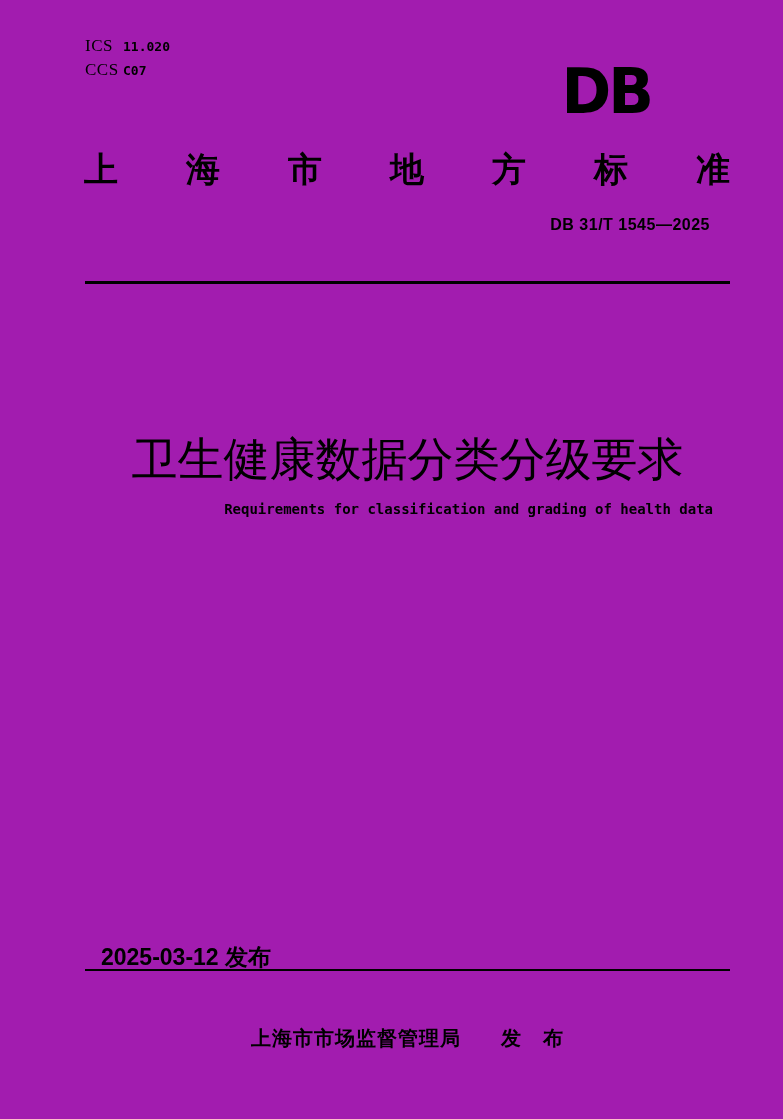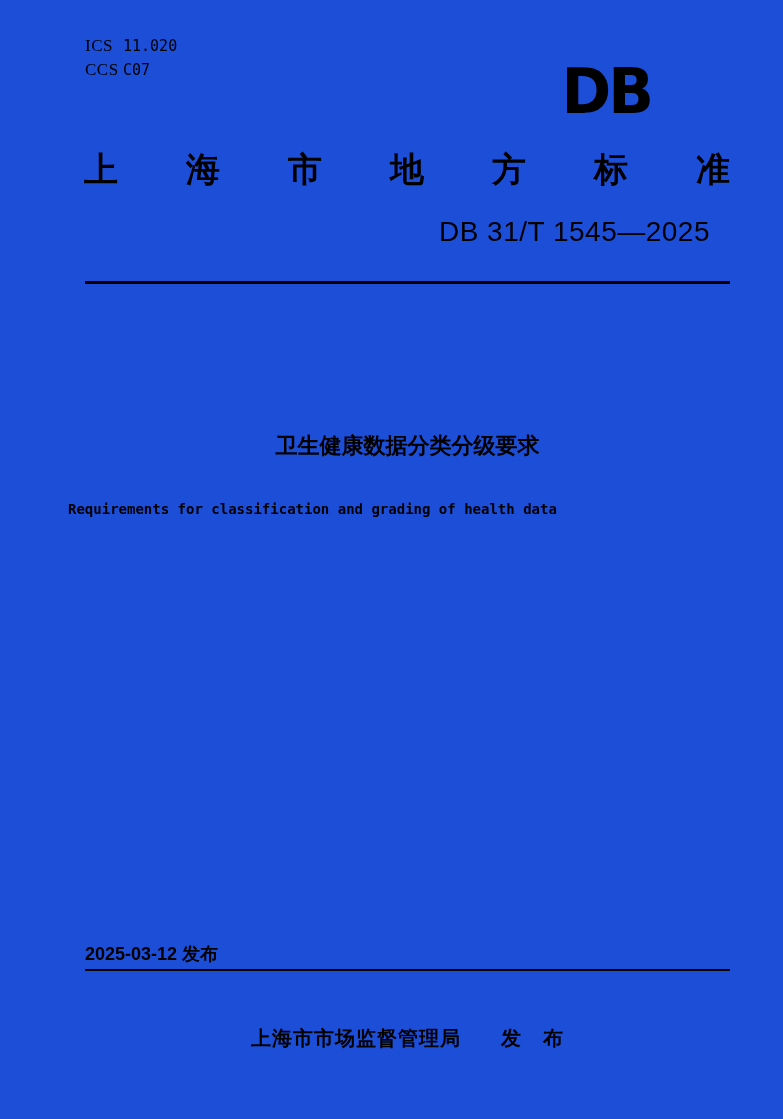--- a/index.html
+++ b/index.html
@@ -5,21 +5,21 @@
   html, body {
     margin: 0;
     padding: 0;
     background: #e8e8e8;
   }
   .page {
     position: relative;
     width: 783px;
     height: 1119px;
     margin: 0 auto;
-    background: #1d4ed8;
+    background: #a21caf;
     color: #000000;
     font-family: "Liberation Sans", sans-serif;
     overflow: hidden;
   }
 
   
   .codes {
     position: absolute;
     left: 85px;
     top: 36px;
@@ -30,22 +30,22 @@
     height: 24px;
   }
   .code-label {
     font-family: "Liberation Serif", serif;
     font-size: 17px;
     letter-spacing: 0.5px;
     width: 38px;
   }
   .code-value {
     font-family: "DejaVu Sans Mono", monospace;
-    font-size: 15px;
-    font-weight: 400;
+    font-size: 13px;
+    font-weight: 700;
   }
 
   
   .logo {
     position: absolute;
     top: 62px;
     right: 128px;
     display: flex;
     align-items: baseline;
     line-height: 1;
@@ -76,67 +76,67 @@
     font-size: 34px;
     font-weight: 600;
     line-height: 1.1;
   }
 
   
   .std-number {
     position: absolute;
     top: 216px;
     right: 73px;
-    font-size: 28px;
-    font-weight: 400;
+    font-size: 16px;
+    font-weight: 700;
     letter-spacing: 0.5px;
   }
 
   
   .rule {
     position: absolute;
     left: 85px;
     width: 645px;
     background: #000;
   }
   .rule-top { top: 281px; height: 3px; }
   .rule-dates { top: 969px; height: 2px; }
 
   
   .title-cn {
     position: absolute;
     left: 85px;
     top: 433px;
     width: 645px;
     text-align: center;
-    font-size: 22px;
-    font-weight: 700;
+    font-size: 46px;
+    font-weight: 400;
     letter-spacing: 0;
     line-height: 1.15;
   }
   .title-en {
     position: absolute;
     left: 68px;
     top: 501px;
     width: 645px;
-    text-align: left;
+    text-align: right;
     font-family: "DejaVu Sans Mono", monospace;
     font-size: 14px;
     font-weight: 600;
   }
 
   
   .dates {
     position: absolute;
-    left: 85px;
+    left: 101px;
     top: 942px;
     width: 645px;
     display: flex;
     justify-content: space-between;
-    font-size: 18px;
+    font-size: 23px;
     font-weight: 600;
   }
 
   
   .publisher {
     position: absolute;
     left: 85px;
     top: 1025px;
     width: 645px;
     display: flex;

